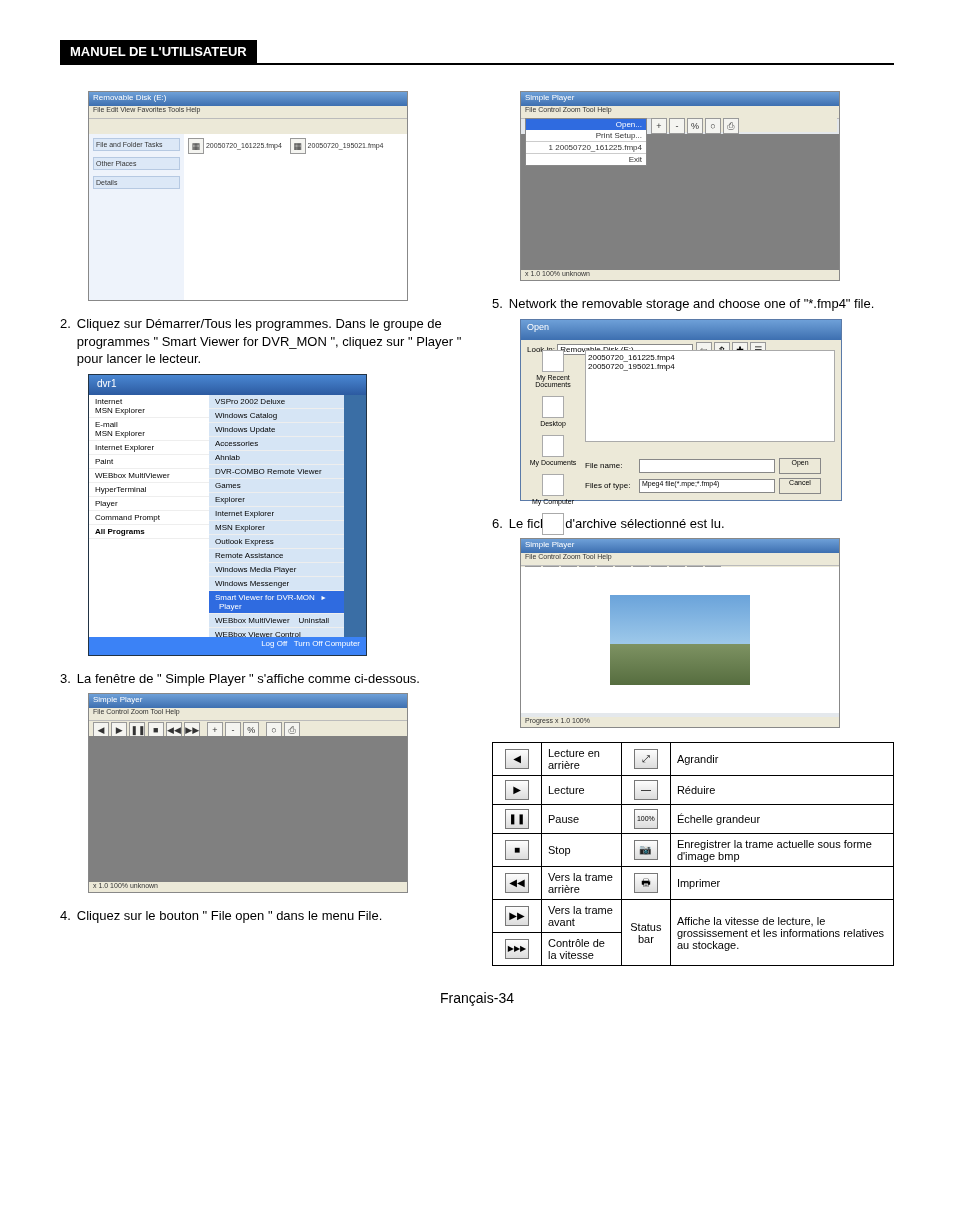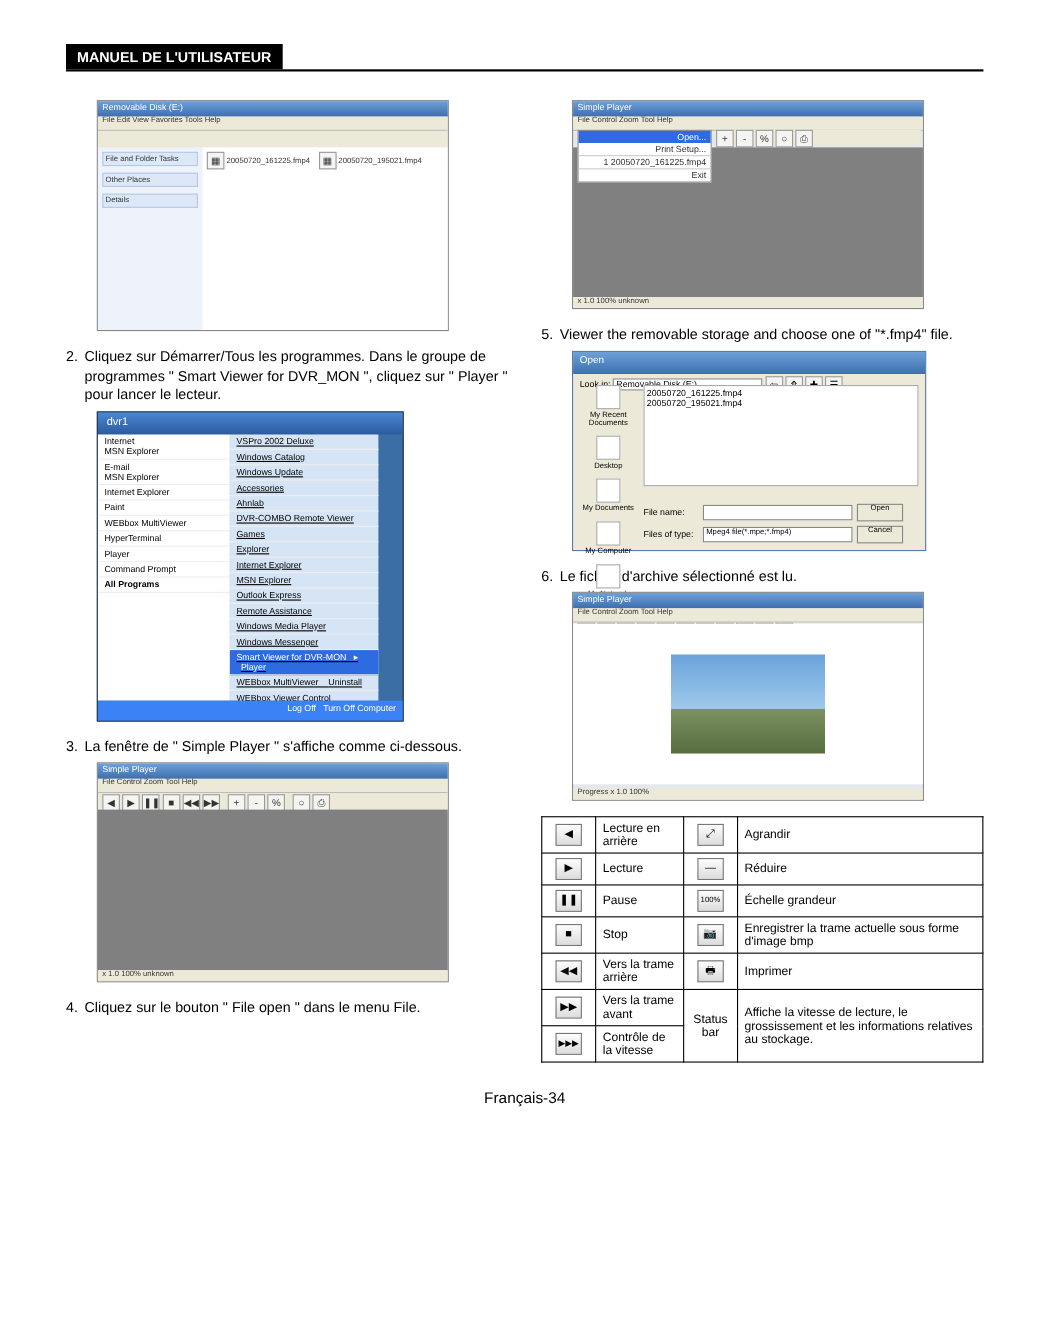--- a/index.html
+++ b/index.html
@@ -12,21 +12,21 @@
   .step-num{flex:0 0 auto;}
   .step-txt{flex:1;}
   .shot{background:#e4e8ec;border:1px solid #888;width:320px;height:170px;margin:6px 0 14px 28px;position:relative;box-sizing:border-box;font-size:7px;color:#333;}
   .shot .titlebar{background:linear-gradient(#6ea0d8,#3d6fb0);height:14px;color:#fff;font-size:8px;padding:1px 4px;box-sizing:border-box;}
   .shot .menubar{background:#ece9d8;height:12px;border-bottom:1px solid #bbb;font-size:7px;padding:0 4px;}
   .shot .toolbar{background:#ece9d8;height:16px;border-bottom:1px solid #bbb;}
   .icon-like{display:inline-block;width:14px;height:14px;border:1px solid #999;background:#f4f4f0;font-size:9px;line-height:14px;text-align:center;vertical-align:middle;}
   
   .startshot{width:260px;height:280px;margin:2px 0 14px 28px;background:#3a6ea5;border:1px solid #234;position:relative;font-size:8px;color:#000;padding-left:17px;}
   .startshot .left{position:absolute;left:0;top:20px;bottom:18px;width:120px;background:#fff;}
-  .startshot .right{position:absolute;left:120px;top:20px;bottom:18px;width:135px;background:#d6e5f5;text-decoration:underline;}
+  .startshot .right{position:absolute;left:120px;top:20px;bottom:18px;width:135px;background:#d6e5f5;}
   .startshot .hdrbar{position:absolute;left:0;right:0;top:0;height:20px;background:linear-gradient(#4a87d2,#2c5aa0);color:#fff;font-size:10px;padding:3px 8px;box-sizing:border-box;}
   .startshot .footer{position:absolute;left:0;right:0;bottom:0;height:18px;background:#3b82f6;color:#fff;text-align:right;font-size:8px;padding:2px 6px;box-sizing:border-box;}
   .startshot .item{padding:2px 6px;border-bottom:1px solid #eee;}
   .startshot .hi{background:#2f6be0;color:#fff;}
   .openshot{width:320px;height:180px;margin:6px 0 14px 28px;border:1px solid #5a7aa8;background:#ece9d8;position:relative;font-size:8px;}
   .openshot .ttl{background:linear-gradient(#6ea0d8,#3d6fb0);height:16px;color:#fff;font-size:9px;padding:2px 6px;}
   .openshot .side{position:absolute;left:4px;top:30px;bottom:32px;width:56px;}
   .openshot .side div{text-align:center;font-size:7px;margin-bottom:8px;}
   .openshot .side .ficon{width:20px;height:20px;margin:0 auto 2px;background:#fff;border:1px solid #aaa;}
   .openshot .list{position:absolute;left:64px;top:30px;right:6px;height:86px;background:#fff;border:1px solid #aaa;padding:2px;}
@@ -166,21 +166,21 @@
           <span class="icon-like">%</span>
           <span class="icon-like">○</span>
           <span class="icon-like">⎙</span>
         </div>
         <div style="position:absolute;left:0;right:0;top:42px;bottom:10px;background:#808080;"></div>
         <div style="position:absolute;left:0;right:0;bottom:0;height:10px;background:#ece9d8;font-size:7px;padding:0 4px;">x 1.0  100%   unknown</div>
       </div>
 
       <div class="step">
         <div class="step-num">5.</div>
-        <div class="step-txt">Viewer the removable storage and choose one of "*.fmp4" file.</div>
+        <div class="step-txt">Network the removable storage and choose one of "*.fmp4" file.</div>
       </div>
 
       <div class="openshot">
         <div class="ttl">Open</div>
         <div style="padding:2px 6px;font-size:8px;">
           <span>Look in:</span>
           <span style="display:inline-block;border:1px solid #888;background:#fff;width:130px;padding:0 2px;">Removable Disk (E:)</span>
           <span class="icon-like">⇦</span>
           <span class="icon-like">⤊</span>
           <span class="icon-like">✚</span>

